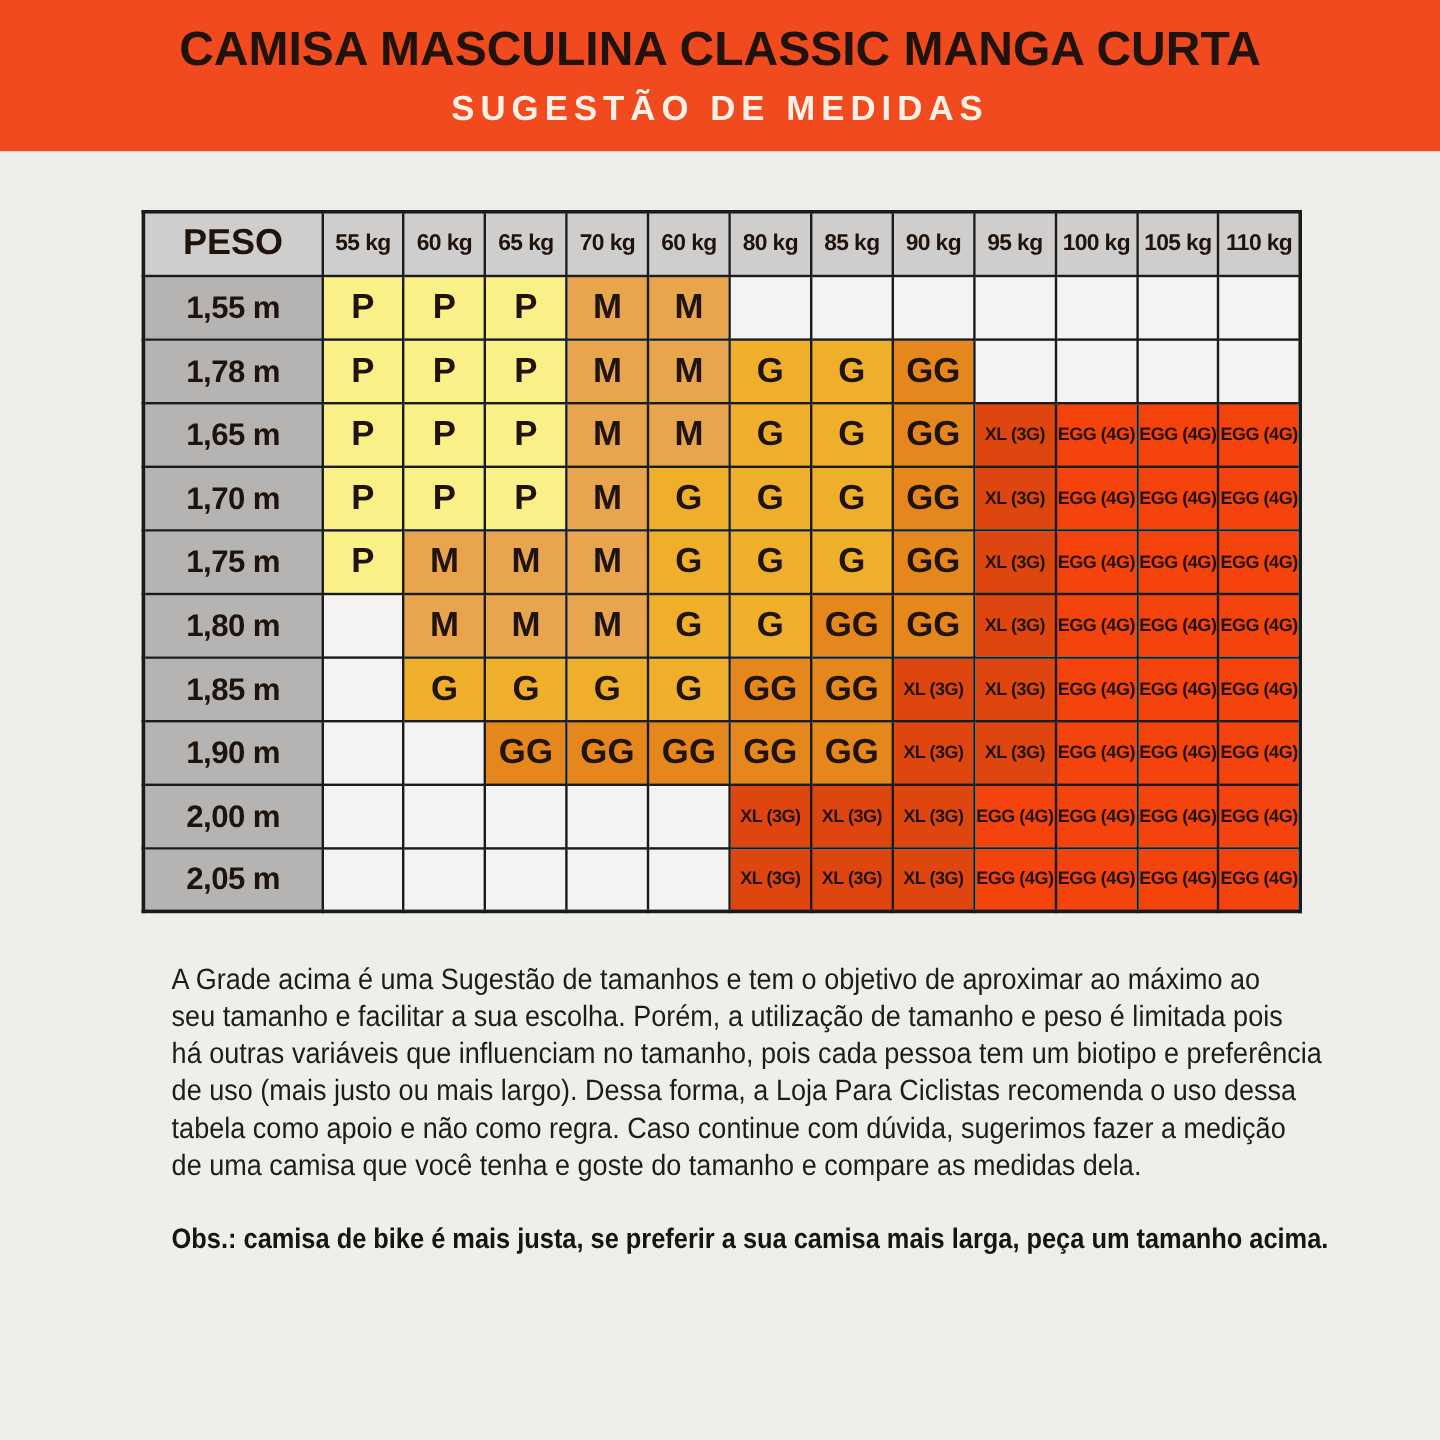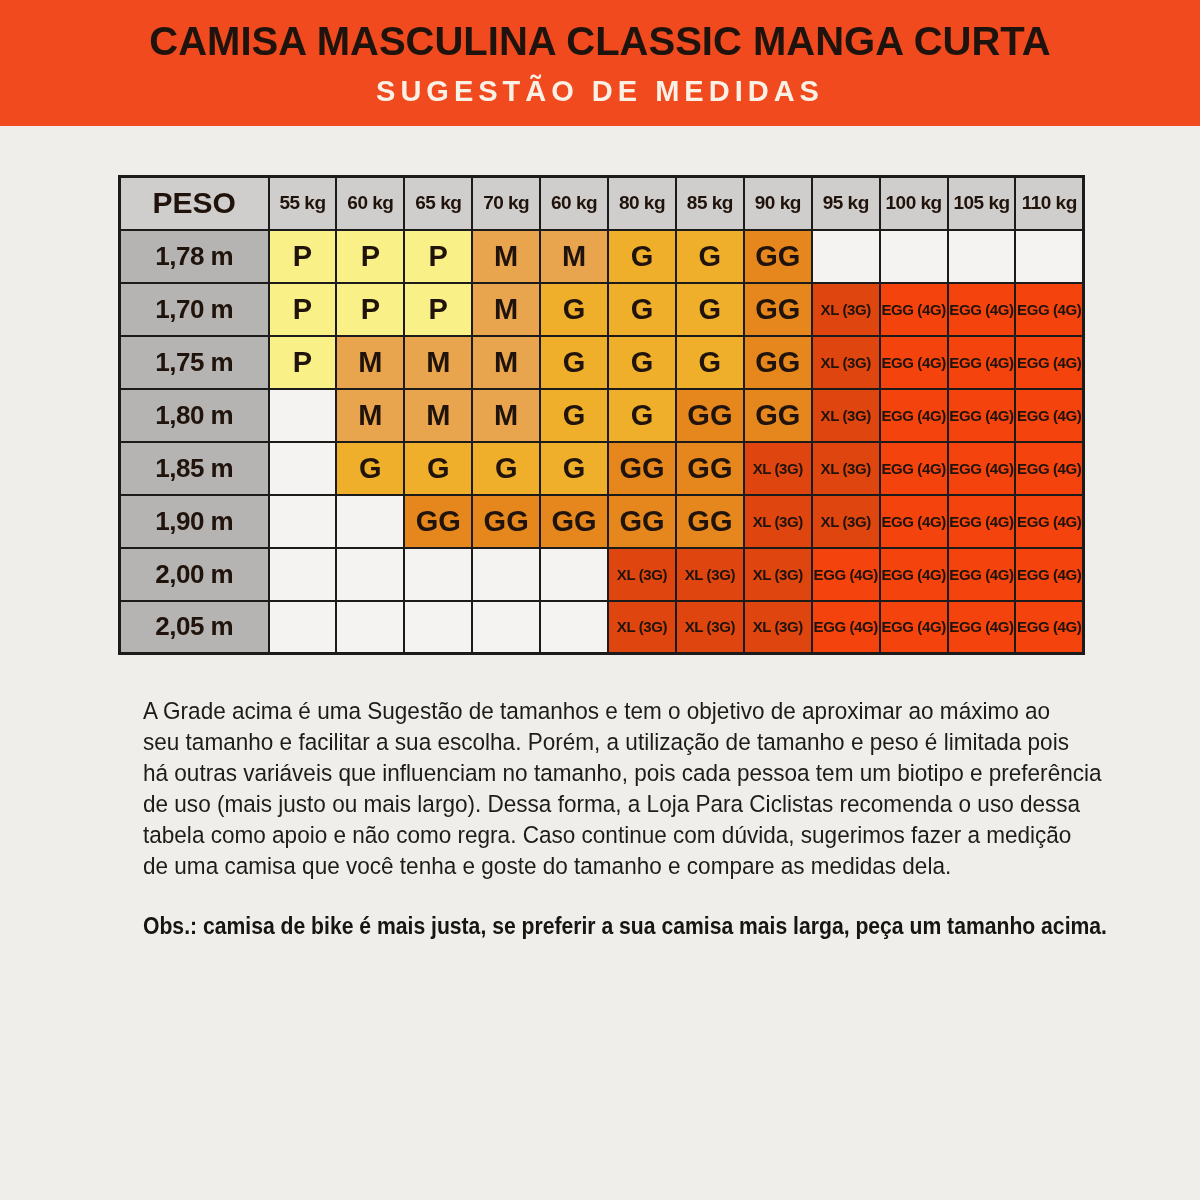--- a/index.html
+++ b/index.html
@@ -83,33 +83,63 @@
           <th class="wh">85 kg</th>
           <th class="wh">90 kg</th>
           <th class="wh">95 kg</th>
           <th class="wh">100 kg</th>
           <th class="wh">105 kg</th>
           <th class="wh">110 kg</th>
         </tr>
     </thead>
     <tbody id="size-table-body">
         <tr>
+          <th class="hl">1,55 m</th>
+          <td class="sc" style="background: rgb(249, 241, 135);">P</td>
+          <td class="sc" style="background: rgb(249, 241, 135);">P</td>
+          <td class="sc" style="background: rgb(249, 241, 135);">P</td>
+          <td class="sc" style="background: rgb(233, 164, 78);">M</td>
+          <td class="sc" style="background: rgb(233, 164, 78);">M</td>
+          <td class="sc" style="background: rgb(244, 243, 241);"></td>
+          <td class="sc" style="background: rgb(244, 243, 241);"></td>
+          <td class="sc" style="background: rgb(244, 243, 241);"></td>
+          <td class="sc" style="background: rgb(244, 243, 241);"></td>
+          <td class="sc" style="background: rgb(244, 243, 241);"></td>
+          <td class="sc" style="background: rgb(244, 243, 241);"></td>
+          <td class="sc" style="background: rgb(244, 243, 241);"></td>
+        </tr>
+        <tr>
           <th class="hl">1,78 m</th>
           <td class="sc" style="background: rgb(249, 241, 135);">P</td>
           <td class="sc" style="background: rgb(249, 241, 135);">P</td>
           <td class="sc" style="background: rgb(249, 241, 135);">P</td>
           <td class="sc" style="background: rgb(233, 164, 78);">M</td>
           <td class="sc" style="background: rgb(233, 164, 78);">M</td>
           <td class="sc" style="background: rgb(240, 175, 43);">G</td>
           <td class="sc" style="background: rgb(240, 175, 43);">G</td>
           <td class="sc" style="background: rgb(229, 135, 29);">GG</td>
           <td class="sc" style="background: rgb(244, 243, 241);"></td>
           <td class="sc" style="background: rgb(244, 243, 241);"></td>
           <td class="sc" style="background: rgb(244, 243, 241);"></td>
           <td class="sc" style="background: rgb(244, 243, 241);"></td>
+        </tr>
+        <tr>
+          <th class="hl">1,65 m</th>
+          <td class="sc" style="background: rgb(249, 241, 135);">P</td>
+          <td class="sc" style="background: rgb(249, 241, 135);">P</td>
+          <td class="sc" style="background: rgb(249, 241, 135);">P</td>
+          <td class="sc" style="background: rgb(233, 164, 78);">M</td>
+          <td class="sc" style="background: rgb(233, 164, 78);">M</td>
+          <td class="sc" style="background: rgb(240, 175, 43);">G</td>
+          <td class="sc" style="background: rgb(240, 175, 43);">G</td>
+          <td class="sc" style="background: rgb(229, 135, 29);">GG</td>
+          <td class="sc small" style="background: rgb(223, 70, 15);">XL (3G)</td>
+          <td class="sc small" style="background: rgb(244, 67, 13);">EGG (4G)</td>
+          <td class="sc small" style="background: rgb(244, 67, 13);">EGG (4G)</td>
+          <td class="sc small" style="background: rgb(244, 67, 13);">EGG (4G)</td>
         </tr>
         <tr>
           <th class="hl">1,70 m</th>
           <td class="sc" style="background: rgb(249, 241, 135);">P</td>
           <td class="sc" style="background: rgb(249, 241, 135);">P</td>
           <td class="sc" style="background: rgb(249, 241, 135);">P</td>
           <td class="sc" style="background: rgb(233, 164, 78);">M</td>
           <td class="sc" style="background: rgb(240, 175, 43);">G</td>
           <td class="sc" style="background: rgb(240, 175, 43);">G</td>
           <td class="sc" style="background: rgb(240, 175, 43);">G</td>

